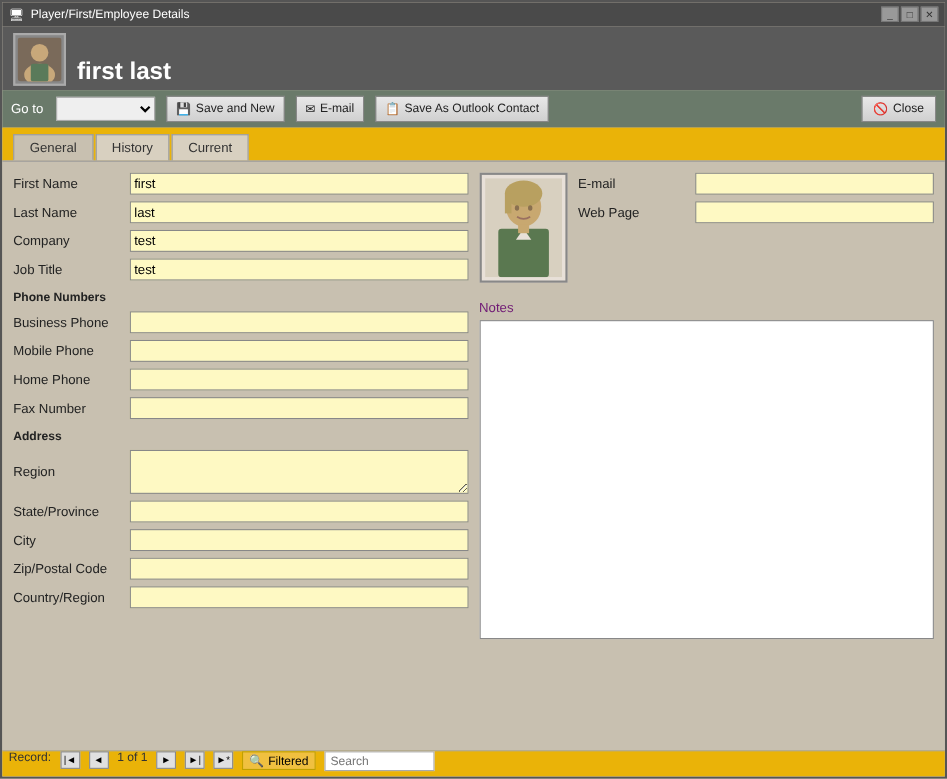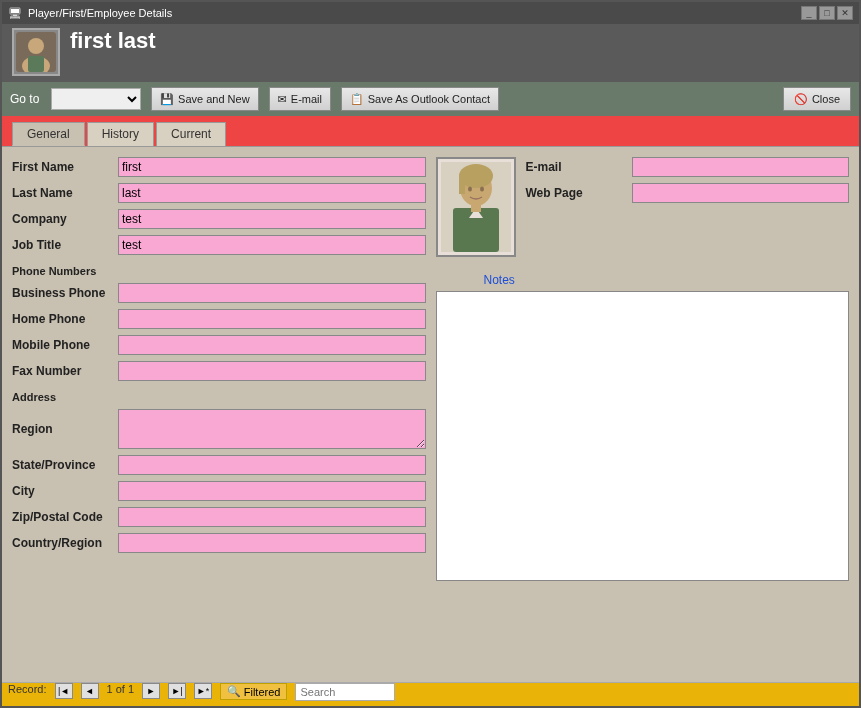--- a/index.html
+++ b/index.html
@@ -42,21 +42,21 @@
       border: 1px solid #777;
       display: flex; align-items: center; justify-content: center;
       font-size: 9px;
       cursor: pointer;
       color: #333;
     }
 
     .header-bar {
       background: #5a5a5a;
       display: flex;
-      align-items: flex-start;
+      align-items: flex-end;
       padding: 4px 10px;
       height: 58px;
       flex-shrink: 0;
       gap: 10px;
     }
     .header-icon {
       width: 48px;
       height: 48px;
       background: #888;
       border: 2px solid #aaa;
@@ -110,21 +110,21 @@
       border: 1px solid #888;
       background: linear-gradient(to bottom, #e8e8e8, #d0d0d0);
       cursor: pointer;
       display: flex;
       align-items: center;
       gap: 4px;
       color: #222;
     }
 
     .tab-bar {
-      background: #ef4444;
+      background: #eab308;
       display: flex;
       padding: 6px 10px 0 10px;
       flex-shrink: 0;
       gap: 2px;
     }
     .tab {
       padding: 4px 14px;
       border: 1px solid #999;
       border-bottom: none;
       background: #d8d0c0;
@@ -159,27 +159,26 @@
       align-items: center;
       margin-bottom: 6px;
       gap: 6px;
     }
     .form-label {
       width: 100px;
       text-align: left;
       font-size: 12px;
       color: #222;
       flex-shrink: 0;
-      font-weight: bold;
     }
     .form-input {
       flex: 1;
       height: 20px;
       border: 1px solid #888;
-      background: #f9a8d4;
+      background: #fef9c3;
       padding: 1px 3px;
       font-size: 12px;
     }
 
     .section-title {
       font-weight: bold;
       font-size: 11px;
       color: #222;
       margin: 10px 0 6px 0;
     }
@@ -199,23 +198,22 @@
     .right-top {
       display: flex;
       gap: 10px;
       margin-bottom: 10px;
     }
     .right-top-fields {
       flex: 1;
     }
     .notes-label {
       font-size: 12px;
-      color: #1d4ed8;
+      color: #701a75;
       margin-bottom: 4px;
-      margin-left: 48px;
     }
     .notes-area {
       width: 100%;
       height: 290px;
       border: 1px solid #888;
       background: white;
       resize: none;
       font-size: 12px;
       padding: 3px;
     }
@@ -344,25 +342,25 @@
           <input class="form-input" type="text" value="test" style="">
         </div>
 
         <div class="section-title">Phone Numbers</div>
 
         <div class="form-row">
           <span class="form-label">Business Phone</span>
           <input class="form-input" type="text" value="" style="">
         </div>
         <div class="form-row">
+          <span class="form-label">Mobile Phone</span>
+          <input class="form-input" type="text" value="" style="">
+        </div>
+        <div class="form-row">
           <span class="form-label">Home Phone</span>
-          <input class="form-input" type="text" value="" style="">
-        </div>
-        <div class="form-row">
-          <span class="form-label">Mobile Phone</span>
           <input class="form-input" type="text" value="" style="">
         </div>
         <div class="form-row">
           <span class="form-label">Fax Number</span>
           <input class="form-input" type="text" value="" style="">
         </div>
 
         <div class="section-title">Address</div>
 
         <div class="form-row">

